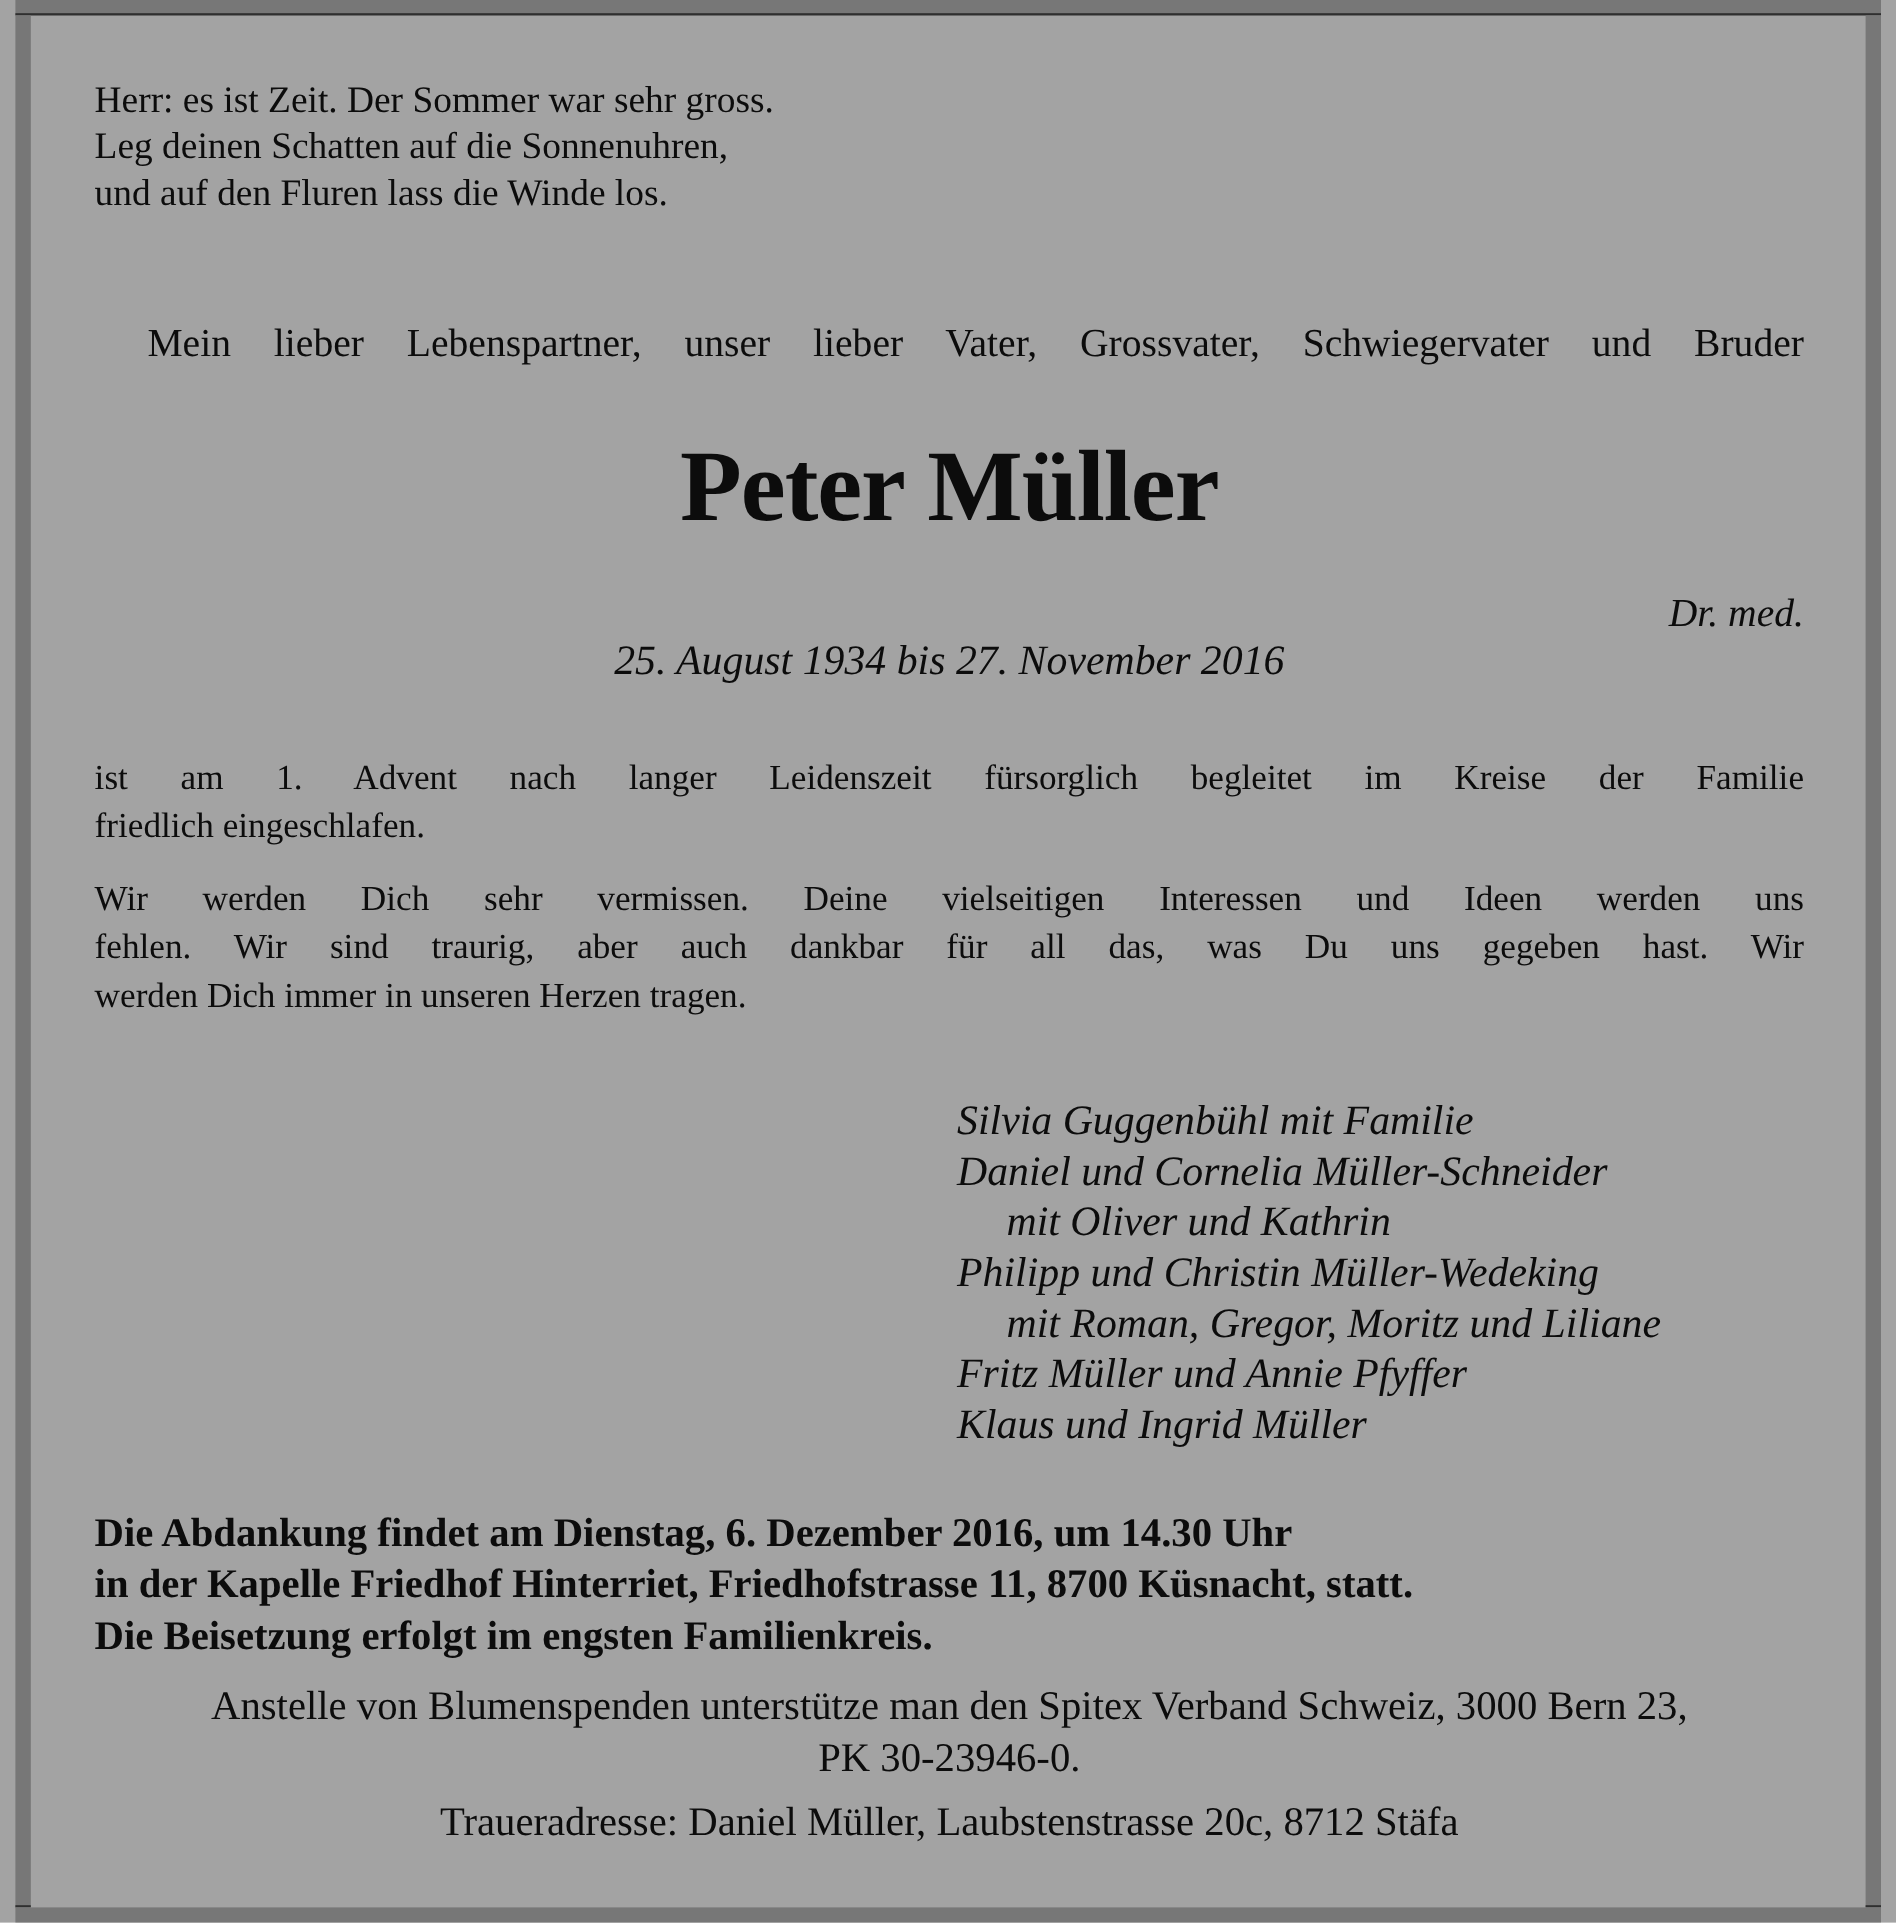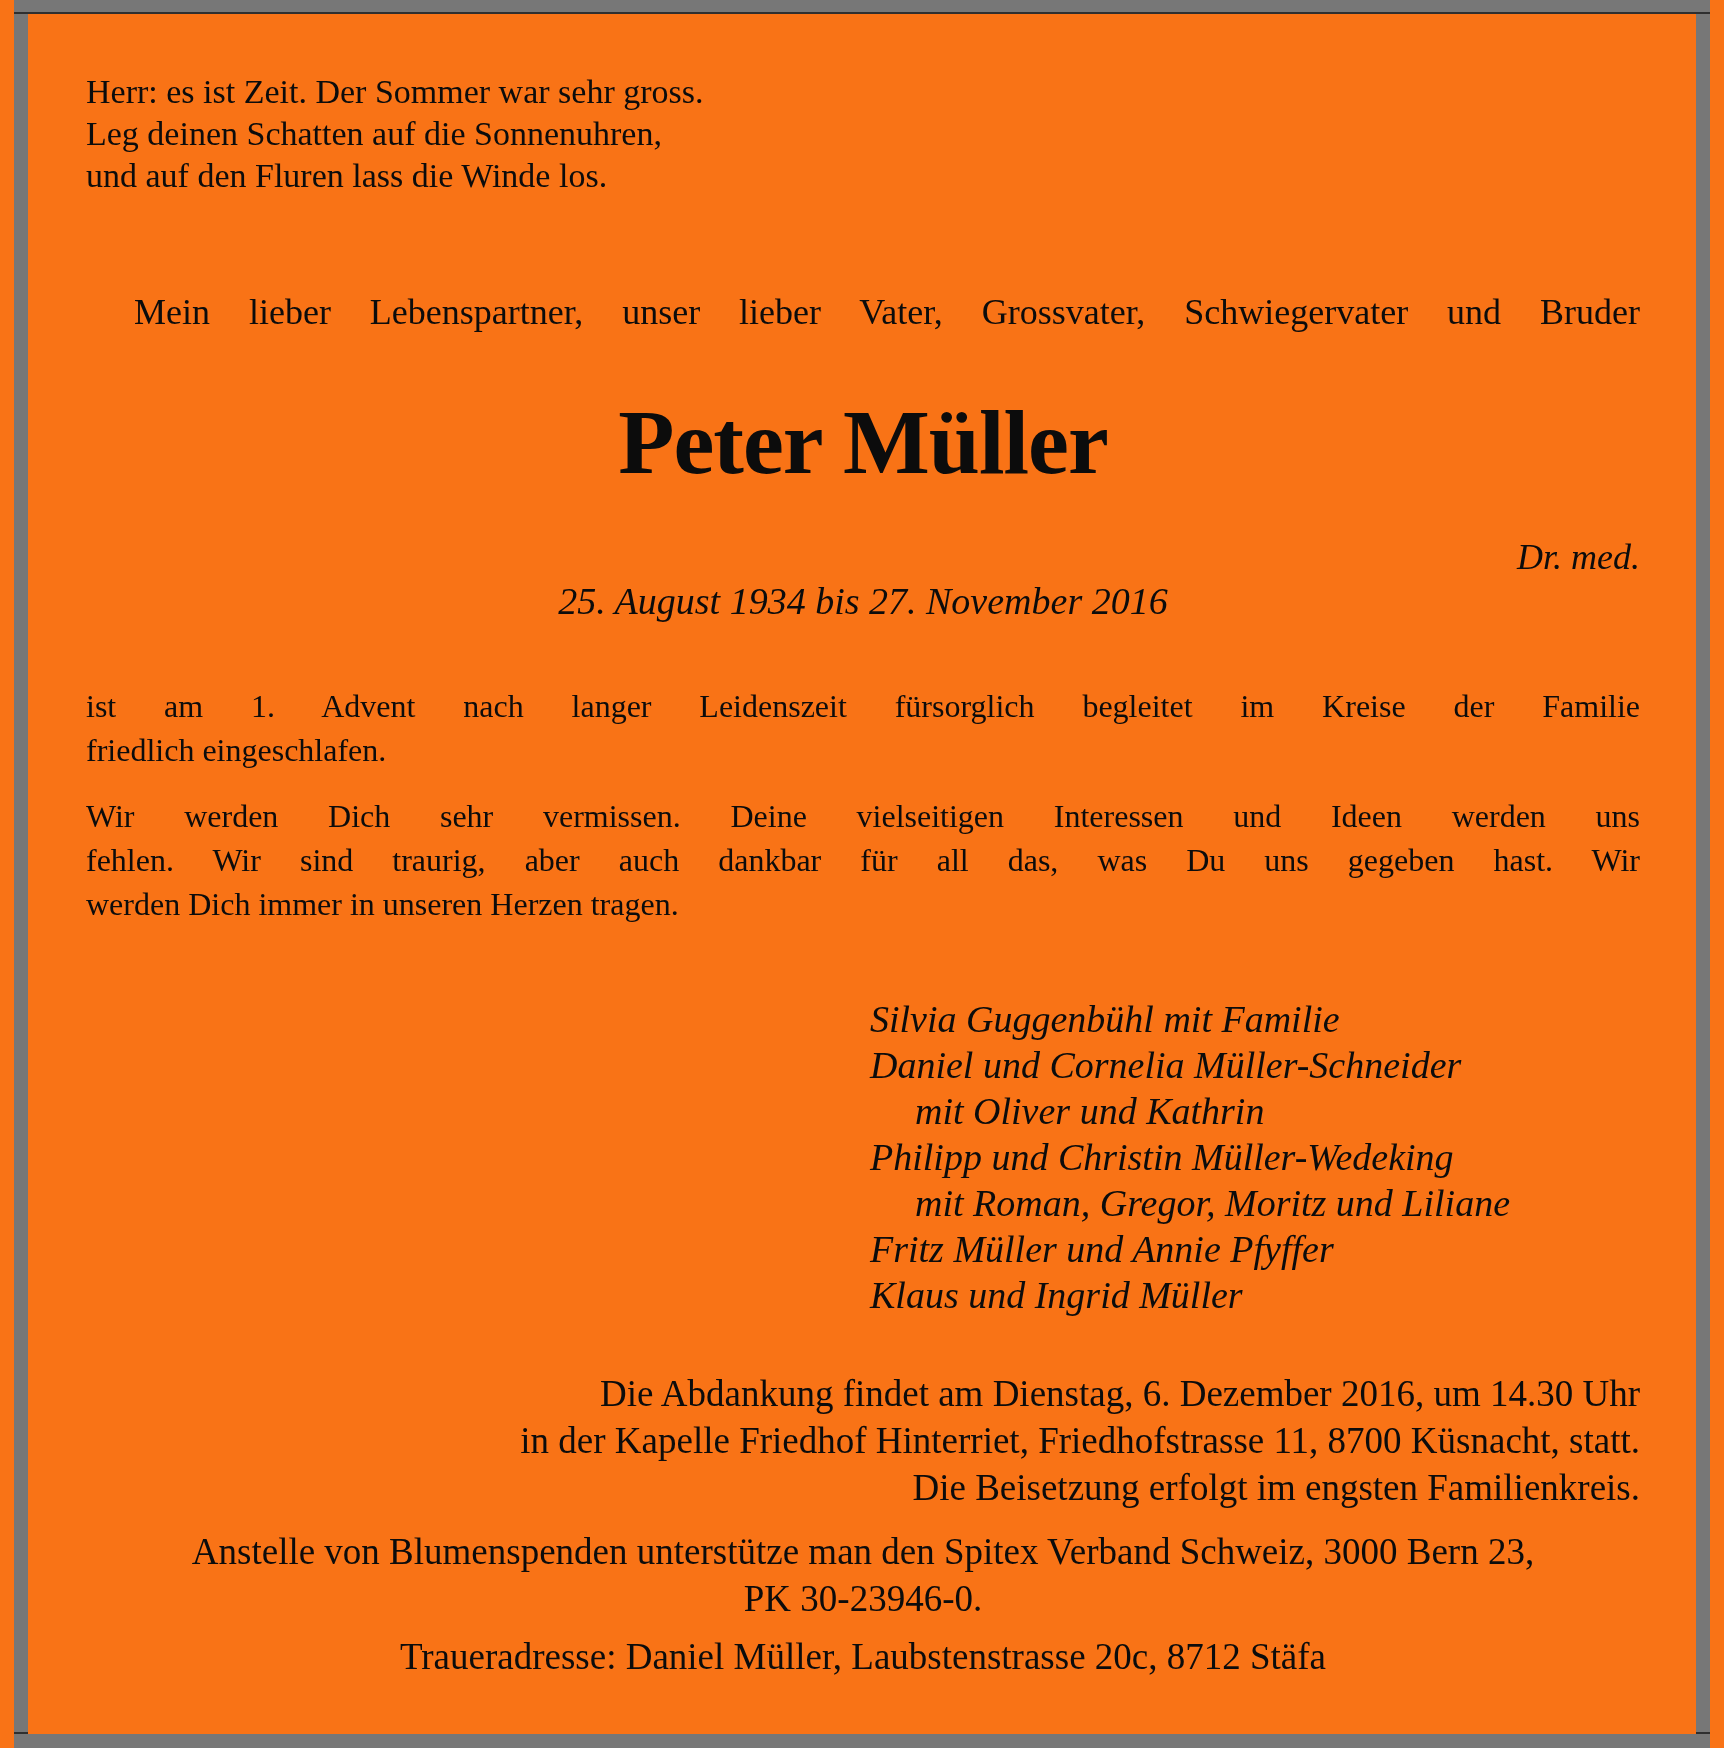--- a/index.html
+++ b/index.html
@@ -4,21 +4,21 @@
 <style>
   html, body {
     margin: 0;
     padding: 0;
     background: #ffffff;
   }
   .sheet {
     position: relative;
     width: 1724px;
     height: 1748px;
-    background: #f97316;
+    background: #a3a3a3;
     overflow: hidden;
     font-family: "Liberation Serif", "DejaVu Serif", serif;
     color: #0c0c0c;
   }
   
   .frame-top {
     position: absolute;
     left: 14px; right: 14px; top: 0;
     height: 12px;
     background: #777777;
@@ -108,21 +108,22 @@
     line-height: 46px;
     font-style: italic;
     text-align: left;
   }
   .m-line.indent { padding-left: 45px; }
 
   .service {
     top: 1370px;
     font-size: 37px;
     line-height: 47px;
-    text-align: right;
+    text-align: left;
+    font-weight: bold;
   }
   .donation {
     top: 1528px;
     font-size: 37px;
     line-height: 47px;
     text-align: center;
   }
   .mourning-address {
     top: 1634px;
     font-size: 37px;

